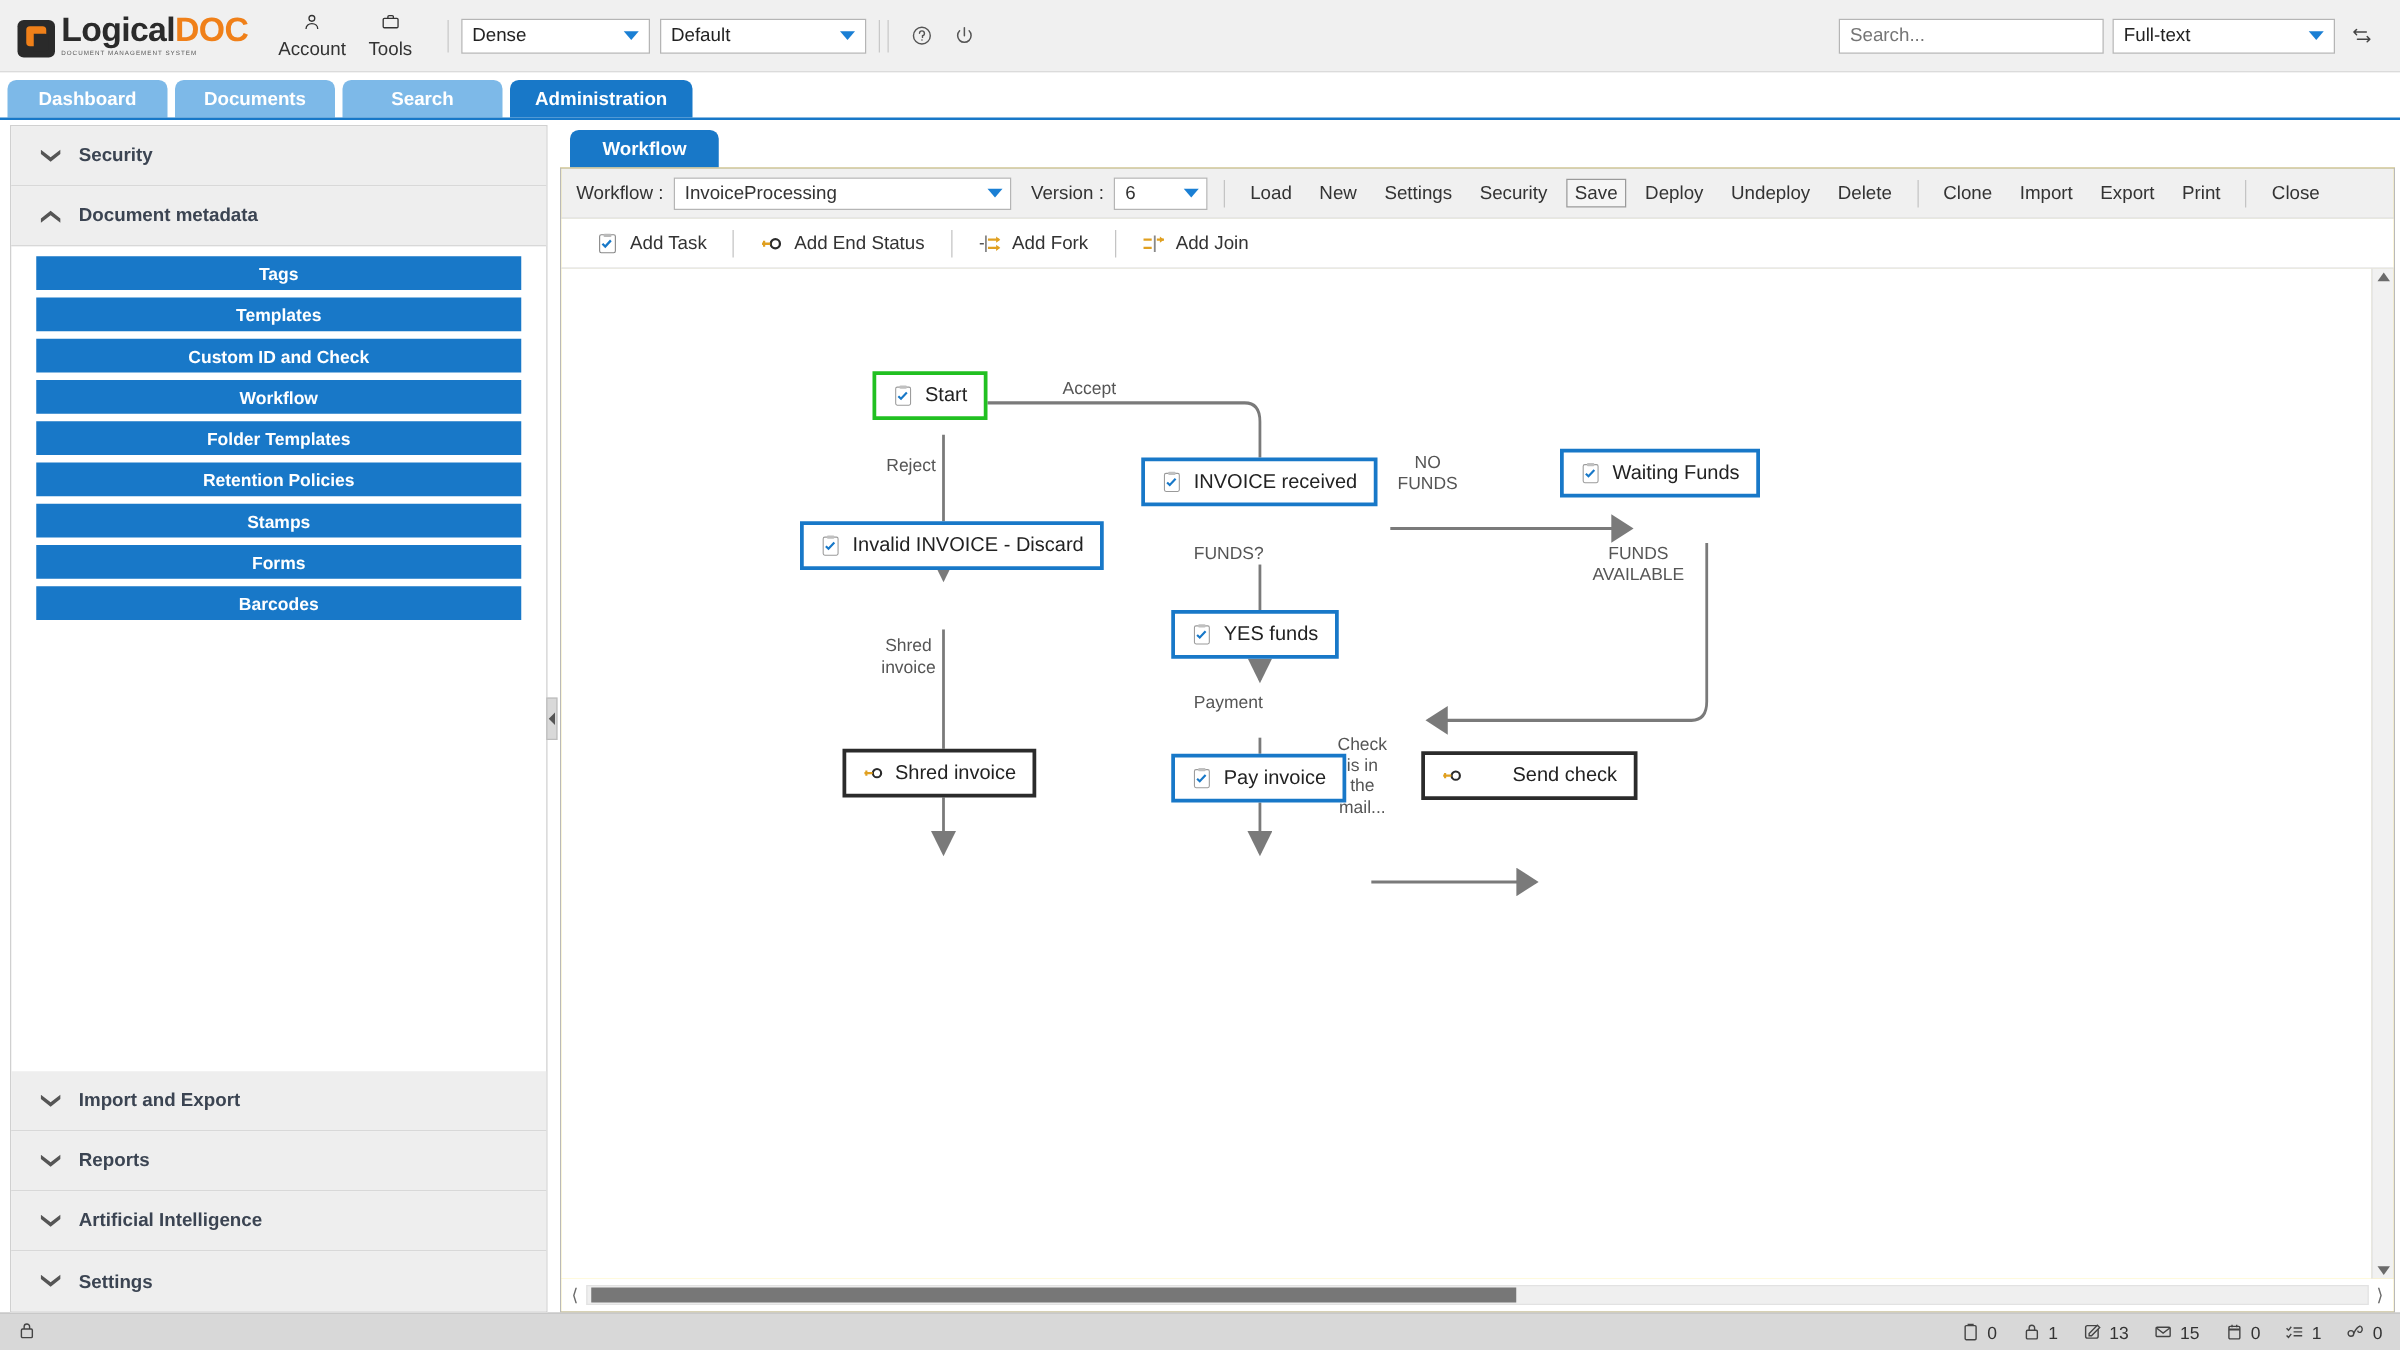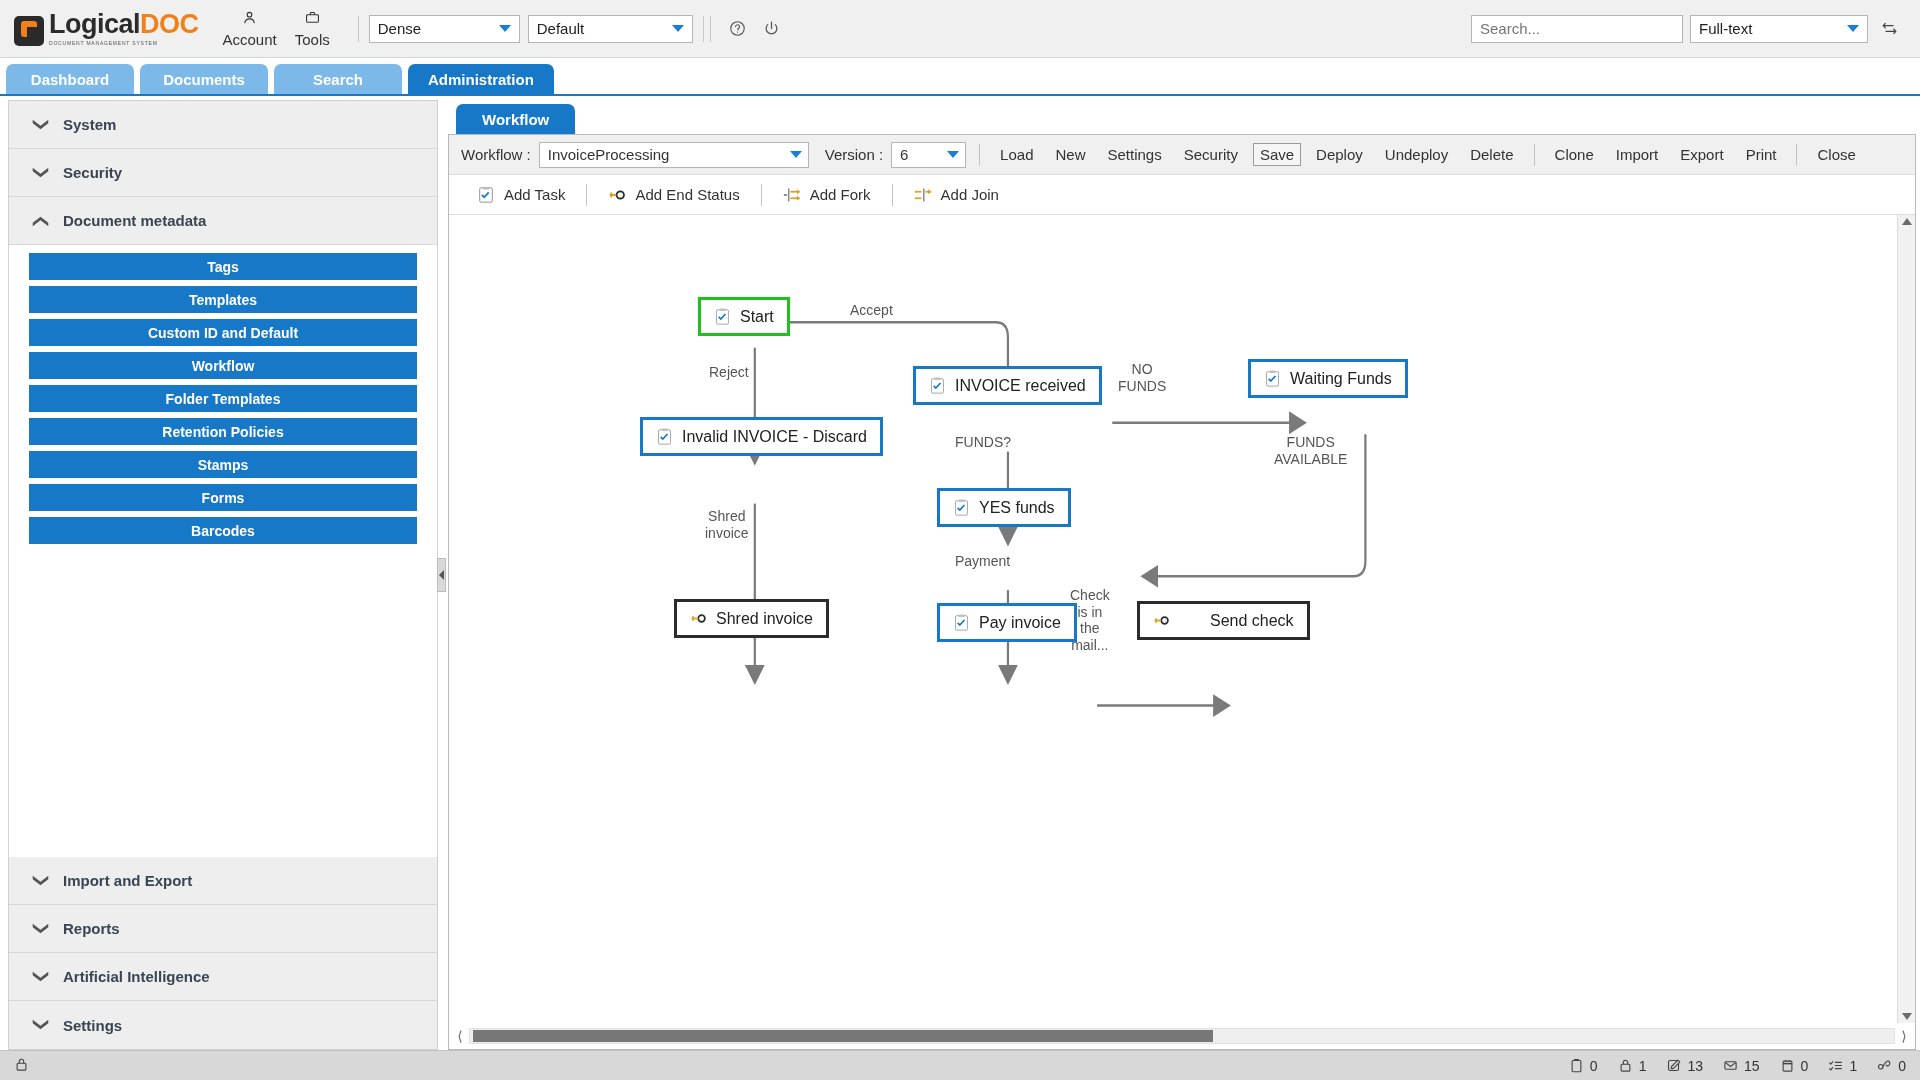--- a/index.html
+++ b/index.html
@@ -234,39 +234,33 @@
   </div>
   <div class="tabbar-rule"></div>
 
   <div class="body">
 
     <div class="sidebar">
       <div class="acc-head">
         <svg class="chev" viewBox="0 0 22 16">
             <path d="M2 2 L11 9 L20 2 L20 6 L11 13 L2 6 Z" fill="#555"></path>
           </svg>
-        <span>System</span>
-      </div>
-      <div class="acc-head">
-        <svg class="chev" viewBox="0 0 22 16">
-            <path d="M2 2 L11 9 L20 2 L20 6 L11 13 L2 6 Z" fill="#555"></path>
-          </svg>
         <span>Security</span>
       </div>
       <div class="acc-head">
         <svg class="chev" viewBox="0 0 22 16">
             <path d="M2 14 L11 7 L20 14 L20 10 L11 3 L2 10 Z" fill="#555"></path>
           </svg>
         <span>Document metadata</span>
       </div>
 
       <div class="acc-body">
         <div class="side-btn">Tags</div>
         <div class="side-btn">Templates</div>
-        <div class="side-btn">Custom ID and Default</div>
+        <div class="side-btn">Custom ID and Check</div>
         <div class="side-btn">Workflow</div>
         <div class="side-btn">Folder Templates</div>
         <div class="side-btn">Retention Policies</div>
         <div class="side-btn">Stamps</div>
         <div class="side-btn">Forms</div>
         <div class="side-btn">Barcodes</div>
       </div>
 
       <div class="side-filler"></div>
 

